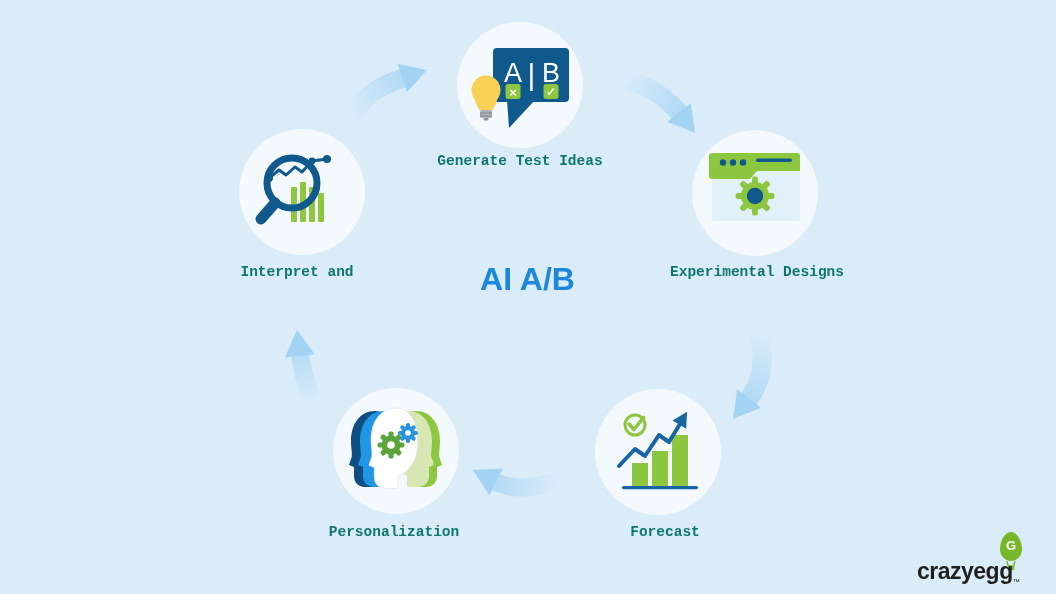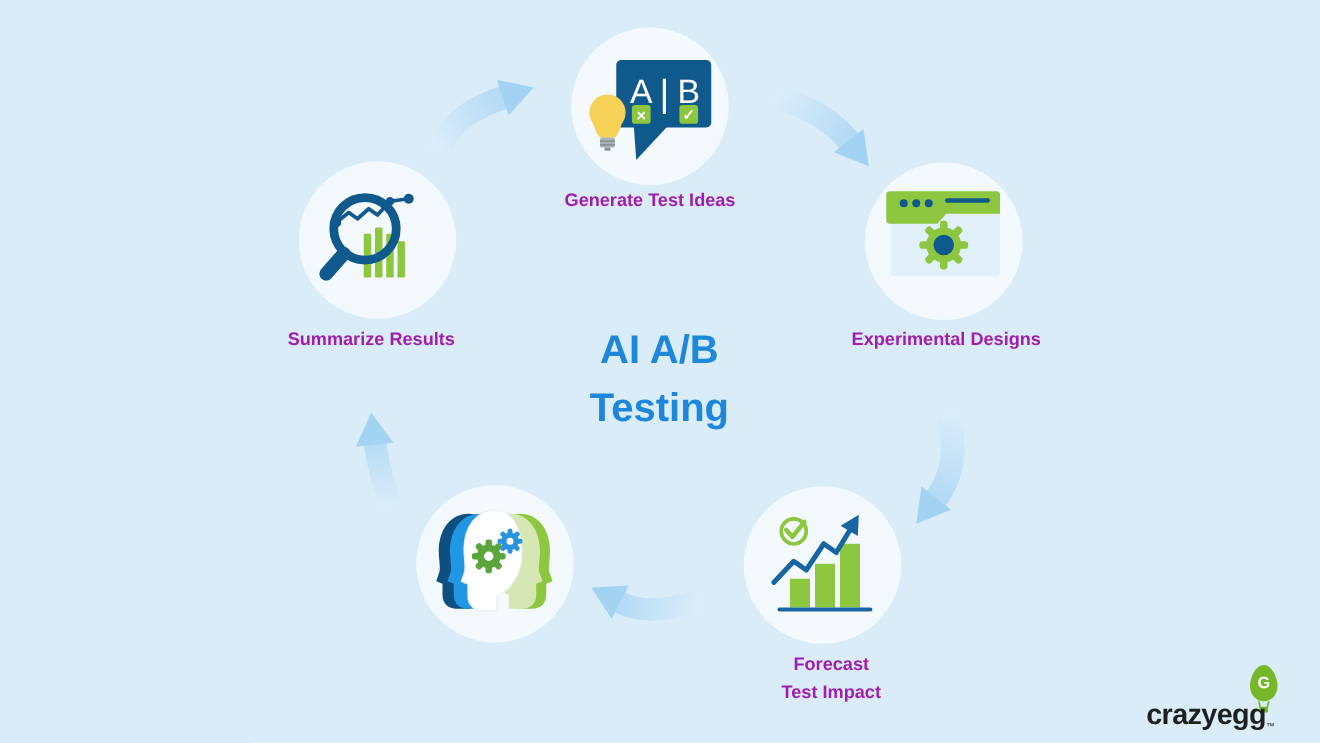--- a/index.html
+++ b/index.html
@@ -11,21 +11,21 @@
     font-family:"Liberation Sans", sans-serif;
   }
   .circle{
     position:absolute;
     width:126px;height:126px;border-radius:50%;
     background:#f3f9fd;
   }
   .circle svg{position:absolute;left:0;top:0;}
   .step-label{
     position:absolute;width:240px;text-align:center;
-    color:#a21caf;font-weight:bold;font-size:14.5px;line-height:22px;
+    color:#0f766e;font-weight:bold;font-size:14.5px;line-height:22px;font-family:Liberation Mono, monospace;
   }
   .step-label span{display:block;}
   .center-title{
     position:absolute;left:420px;top:256px;width:215px;
     text-align:center;color:#1d87dc;font-weight:bold;
     font-size:32px;line-height:47px;
   }
   .center-title span{display:block;}
   .arrow-svg{position:absolute;}
   .logo{position:absolute;left:915px;top:528px;width:135px;height:60px;}
@@ -168,21 +168,20 @@
       <g>
         <path d="M24,77 L40,60 L50,67 L64,46 L74,53 L85,35" stroke="#1766a3" stroke-width="4" fill="none" stroke-linecap="round" stroke-linejoin="round"></path>
         <g transform="translate(89,28) rotate(-59)">
             <path d="M6,0 L-9,-8 L-9,8 Z" fill="#1766a3"></path>
           </g>
       </g>
     </svg>
   </div>
   <div class="step-label" style="left:545px;top:521px">
     <span>Forecast</span>
-    <span>Test Impact</span>
   </div>
 
   <div class="circle" style="left:333px;top:388px">
     <svg width="126" height="126" viewBox="0 0 126 126">
       <defs>
         <path id="headP" d="M26,0 C11,0 2,13 2,30 C2,38 4,44 2,48 L0,54 L5,56 L5,65 C5,72 10,76 16,76 L27,76 L27,65 C38,60 46,48 46,33 C46,13 38,0 26,0 Z"></path>
       </defs>
       <use href="#headP" transform="translate(16,23)" fill="#0d4f80"></use>
       <use href="#headP" transform="translate(25,23)" fill="#2196e3"></use>
       <use href="#headP" transform="translate(109,23) scale(-1,1)" fill="#8dc63f"></use>
@@ -200,45 +199,45 @@
         <rect x="-2" y="-10" width="4" height="20" rx="1.8" fill="#2a93dd"></rect>
         <rect x="-2" y="-10" width="4" height="20" rx="1.8" fill="#2a93dd" transform="rotate(45)"></rect>
         <rect x="-2" y="-10" width="4" height="20" rx="1.8" fill="#2a93dd" transform="rotate(90)"></rect>
         <rect x="-2" y="-10" width="4" height="20" rx="1.8" fill="#2a93dd" transform="rotate(135)"></rect>
         <circle r="7" fill="#2a93dd"></circle>
         <circle r="2.8" fill="#ffffff"></circle>
       </g>
     </svg>
   </div>
   <div class="step-label" style="left:274px;top:521px">
+    <span>Personalization</span>
   </div>
 
   <div class="circle" style="left:239px;top:129px">
     <svg width="126" height="126" viewBox="0 0 126 126">
       <rect x="52" y="58" width="6" height="35" rx="1" fill="#8dc63f"></rect>
       <rect x="61" y="53" width="6" height="40" rx="1" fill="#8dc63f"></rect>
       <rect x="70" y="58" width="6" height="35" rx="1" fill="#8dc63f"></rect>
       <rect x="79" y="64" width="6" height="29" rx="1" fill="#8dc63f"></rect>
       <circle cx="53" cy="54" r="25" stroke="#10598c" stroke-width="7" fill="none"></circle>
       <line x1="36" y1="74" x2="22" y2="90" stroke="#10598c" stroke-width="11" stroke-linecap="round"></line>
       <g>
         <path d="M30,49 L40,41 L47,46 L56,38 L63,43 L73,32 L88,30" stroke="#10598c" stroke-width="3" fill="none" stroke-linecap="round" stroke-linejoin="round"></path>
         <circle cx="30" cy="49" r="4" fill="#10598c"></circle>
         <circle cx="73" cy="32" r="3.4" fill="#10598c"></circle>
         <circle cx="88" cy="30" r="4" fill="#10598c"></circle>
       </g>
     </svg>
   </div>
   <div class="step-label" style="left:177px;top:261px">
-    <span>Summarize Results</span>
+    <span>Interpret and</span>
   </div>
 
   <div class="center-title">
     <span>AI A/B</span>
-    <span>Testing</span>
   </div>
 
   <div class="logo">
     <svg class="logo-egg" width="24" height="42" viewBox="0 0 24 42">
       <path d="M12,1 C6,1 1,10 1,18 C1,25 6,30 12,30 C18,30 23,25 23,18 C23,10 18,1 12,1 Z" fill="#77b82a"></path>
       <text x="12" y="19" font-size="13" font-weight="bold" fill="#ffffff" text-anchor="middle" font-family="Liberation Sans, sans-serif">G</text>
       <path d="M8,30 L9.2,35 L14.8,35 L16,30" stroke="#77b82a" stroke-width="1.4" fill="none"></path>
       <rect x="8.6" y="35" width="6.8" height="4" rx="1" fill="#77b82a"></rect>
     </svg>
     <div class="logo-text"><span>crazyegg</span><span class="logo-tm">™</span></div>

